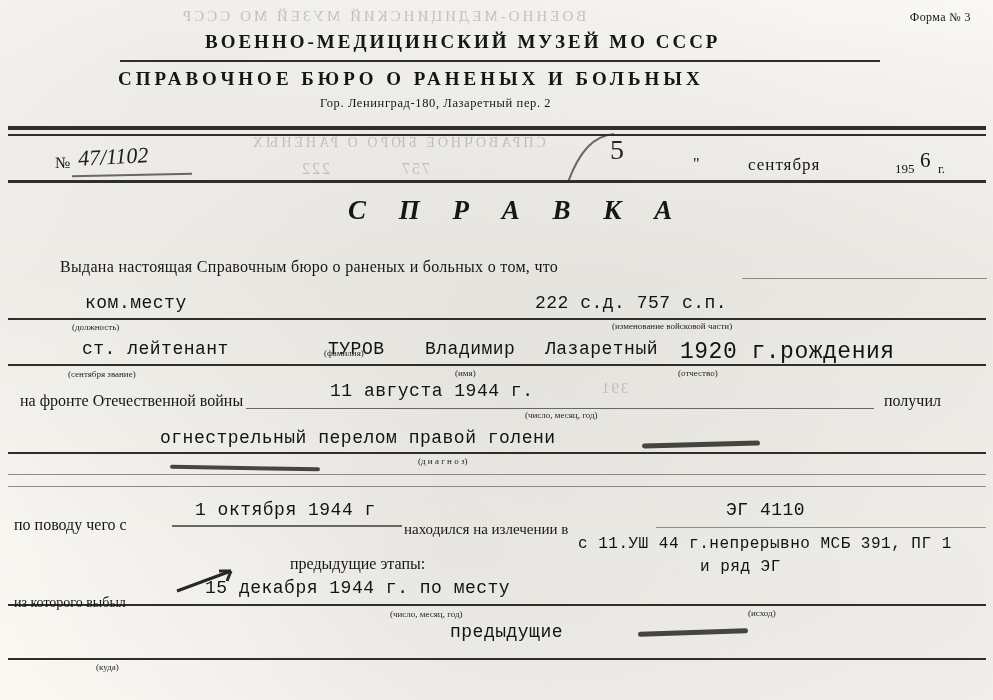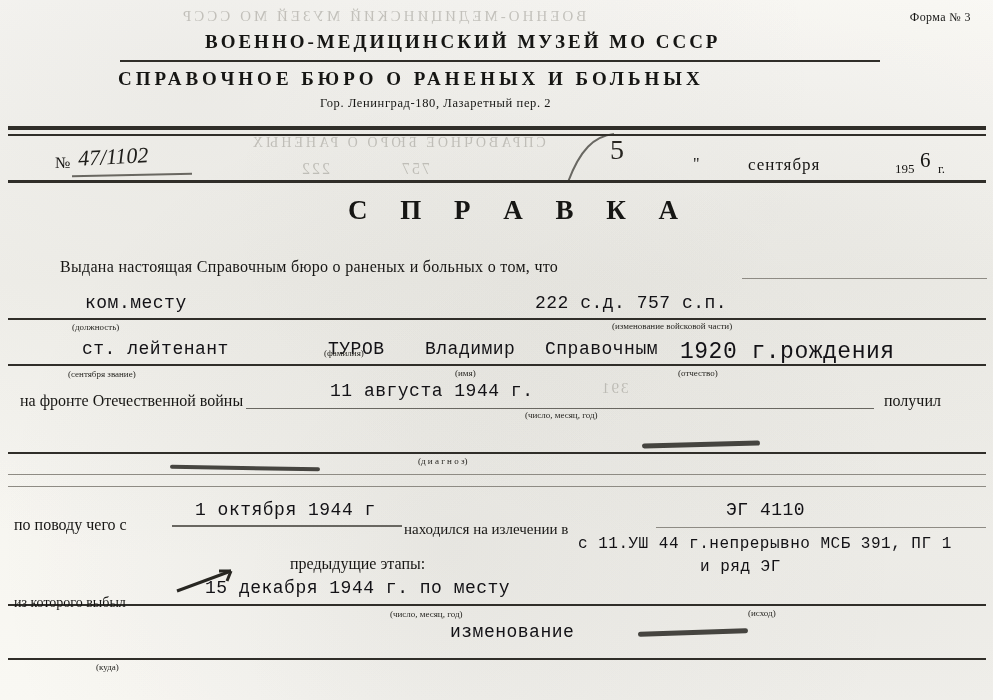--- a/index.html
+++ b/index.html
@@ -87,20 +87,21 @@
     font-family: "Liberation Serif", serif;
     font-size: 12px;
     letter-spacing: 0.4px;
   }
   .title-spravka {
     font-family: "Liberation Serif", serif;
     font-weight: bold;
     font-size: 27px;
     letter-spacing: 13px;
     white-space: nowrap;
+    font-style: italic;
   }
   
   .ghost {
     position: absolute;
     color: #9c9a93;
     opacity: 0.55;
     transform: scaleX(-1);
     font-family: "Liberation Serif", serif;
     white-space: nowrap;
     z-index: 0;
@@ -160,34 +161,35 @@
 
   <div class="lay typed" style="left:85px; top:293px; font-size:18px;">ком.месту</div>
   <div class="lay typed" style="left:535px; top:293px; font-size:18px;">222 с.д. 757 с.п.</div>
   <div class="rule" style="left:8px; top:318px; width:978px; height:2px;"></div>
   <div class="lay tiny" style="left:72px; top:322px;">(должность)</div>
   <div class="lay tiny" style="left:612px; top:321px;">(изменование войсковой части)</div>
 
   <div class="lay typed" style="left:82px; top:339px; font-size:18px;">ст. лейтенант</div>
   <div class="lay typed" style="left:328px; top:339px; font-size:18px;">ТУРОВ</div>
   <div class="lay typed" style="left:425px; top:339px; font-size:18px;">Владимир</div>
-  <div class="lay typed" style="left:545px; top:339px; font-size:18px;">Справочным</div>
+  <div class="lay typed" style="left:545px; top:339px; font-size:18px;">Лазаретный</div>
   <div class="lay typed" style="left:680px; top:339px; font-size:23px;">1920 г.рождения</div>
   <div class="rule" style="left:8px; top:364px; width:978px; height:2px;"></div>
   <div class="lay tiny" style="left:68px; top:369px;">(сентября звание)</div>
   <div class="lay tiny" style="left:318px; top:348px;padding-left:6px;">(фамилия)</div>
   <div class="lay tiny" style="left:455px; top:368px;">(имя)</div>
   <div class="lay tiny" style="left:678px; top:368px;">(отчество)</div>
 
   <div class="lay printed" style="left:20px; top:392px; font-size:16px;">на фронте Отечественной войны</div>
   <div class="lay typed" style="left:330px; top:381px; font-size:18px;">11 августа 1944 г.</div>
   <div class="rule light" style="left:246px; top:408px; width:628px; height:1px;"></div>
   <div class="lay printed" style="left:884px; top:392px; font-size:16px;">получил</div>
   <div class="lay tiny" style="left:525px; top:410px;">(число, месяц, год)</div>
 
+  <div class="lay typed" style="left:160px; top:428px; font-size:18px;">огнестрельный перелом правой голени</div>
   <div class="rule" style="left:8px; top:452px; width:978px; height:2px;"></div>
   <div class="lay tiny" style="left:418px; top:456px;">(д и а г н о з)</div>
   <div class="rule faint" style="left:8px; top:474px; width:978px; height:1px;"></div>
   <div class="rule faint" style="left:8px; top:486px; width:978px; height:1px;"></div>
 
   <div class="lay printed" style="left:14px; top:516px; font-size:16px;">по поводу чего с</div>
   <div class="lay typed" style="left:195px; top:500px; font-size:18px;">1 октября 1944 г</div>
   <div class="rule light" style="left:172px; top:525px; width:230px; height:2px;"></div>
   <div class="lay printed" style="left:404px; top:521px; font-size:15px;">находился на излечении в</div>
   <div class="lay typed" style="left:726px; top:500px; font-size:18px;">ЭГ  4110</div>
@@ -196,21 +198,21 @@
   <div class="lay typed" style="left:578px; top:535px; font-size:16px;">с 11.УШ 44 г.непрерывно МСБ 391, ПГ 1</div>
   <div class="lay printed" style="left:290px; top:555px; font-size:16px;">предыдущие этапы:</div>
   <div class="lay typed" style="left:700px; top:558px; font-size:16px;">и ряд ЭГ</div>
 
   <div class="lay printed" style="left:14px; top:595px; font-size:14px;">из которого выбыл</div>
   <div class="lay typed" style="left:205px; top:578px; font-size:18px;">15 декабря 1944 г. по месту</div>
   <div class="rule" style="left:8px; top:604px; width:978px; height:2px;"></div>
   <div class="lay tiny" style="left:390px; top:609px;">(число, месяц, год)</div>
   <div class="lay tiny" style="left:748px; top:608px;">(исход)</div>
 
-  <div class="lay typed" style="left:450px; top:622px; font-size:18px;">изменование</div>
+  <div class="lay typed" style="left:450px; top:622px; font-size:18px;">предыдущие</div>
   <div class="rule" style="left:8px; top:658px; width:978px; height:2px;"></div>
   <div class="lay tiny" style="left:96px; top:662px;">(куда)</div>
 
   <div class="ink-smudge" style="left:642px; top:442px; width:118px; height:5px; border-radius:3px; transform:rotate(-1.5deg);"></div>
   <div class="ink-smudge" style="left:170px; top:466px; width:150px; height:4px; border-radius:3px; transform:rotate(1deg);"></div>
   <div class="ink-smudge" style="left:638px; top:630px; width:110px; height:5px; border-radius:3px; transform:rotate(-2deg);"></div>
   <svg class="pen" style="left:175px; top:565px;" width="70" height="30" viewBox="0 0 70 30">
     <path d="M2,26 L56,6" stroke="#2b2a26" stroke-width="3" fill="none"></path>
     <path d="M56,6 L44,6 M56,6 L52,16" stroke="#2b2a26" stroke-width="3" fill="none"></path>
   </svg>

